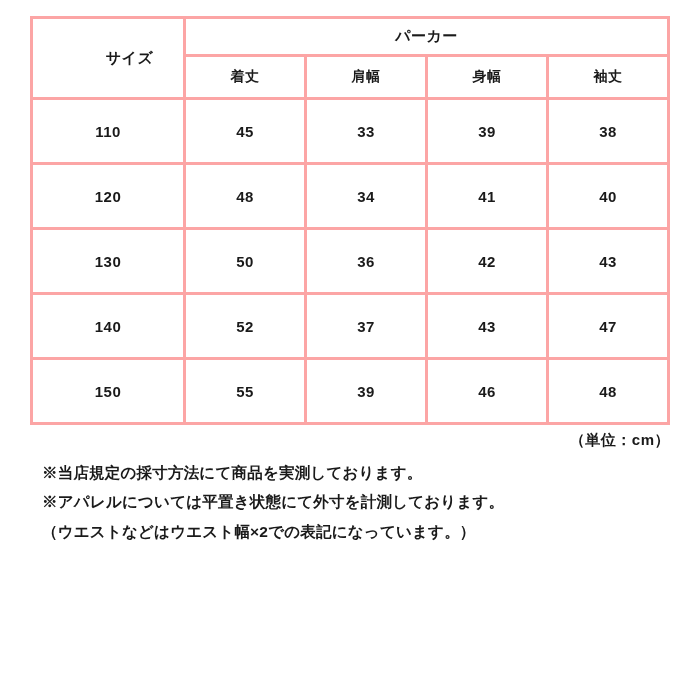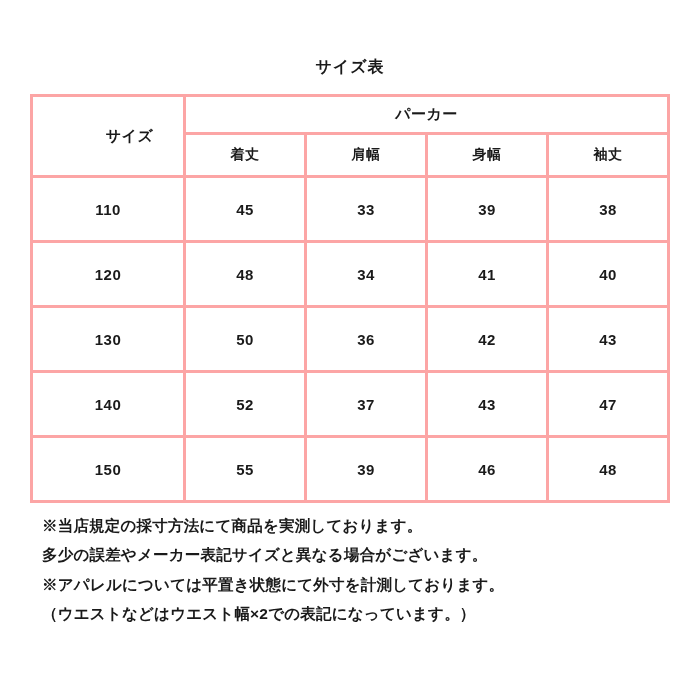--- a/index.html
+++ b/index.html
@@ -82,21 +82,20 @@
     line-height: 1.45;
     letter-spacing: 0.2px;
     color: #1a1a1a;
   }
 </style>
 </head>
 <body>
 
 <div class="page">
 
-  <div class="title">サイズ表</div>
 
   <div class="table-wrap">
     <table class="size-table">
       <tbody>
         <tr>
           <th class="corner" rowspan="2">サイズ</th>
           <th class="group" colspan="4">パーカー</th>
         </tr>
         <tr>
           <th class="col">着丈</th>
@@ -137,21 +136,21 @@
           <td>150</td>
           <td>55</td>
           <td>39</td>
           <td>46</td>
           <td>48</td>
         </tr>
       </tbody>
     </table>
   </div>
 
+  <div class="unit">（単位：cm）</div>
 
   <div class="notes">
     <p>※当店規定の採寸方法にて商品を実測しております。</p>
-    <p>多少の誤差やメーカー表記サイズと異なる場合がございます。</p>
     <p>※アパレルについては平置き状態にて外寸を計測しております。</p>
     <p>（ウエストなどはウエスト幅×2での表記になっています。）</p>
   </div>
 
 </div>
 
 </body></html>

